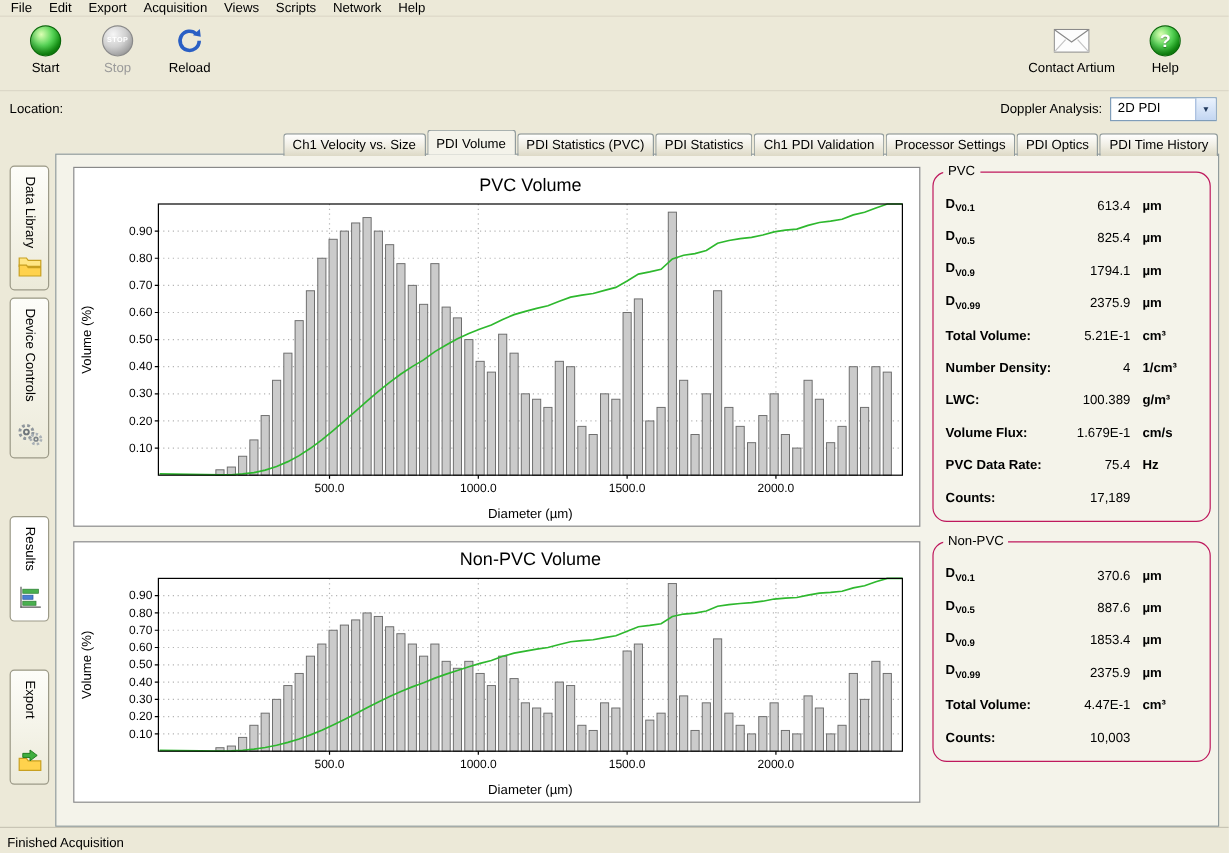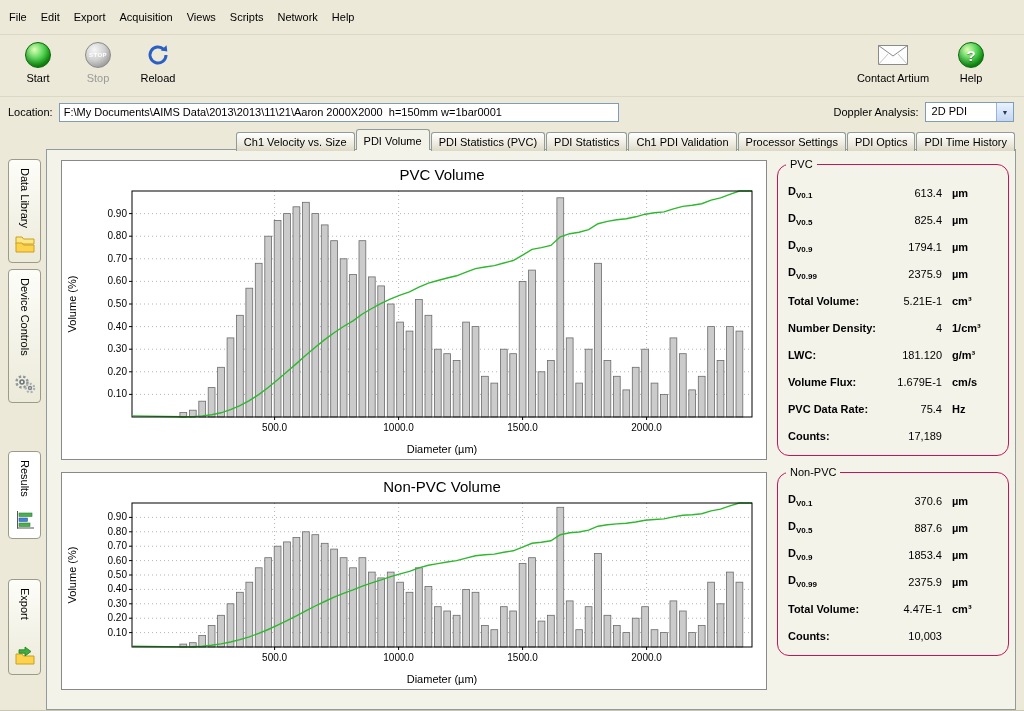--- a/index.html
+++ b/index.html
@@ -3,21 +3,21 @@
 <meta charset="utf-8">
 <style>
   * { box-sizing: border-box; }
   html,body { margin:0; padding:0; }
   body {
     width:1024px; height:711px; overflow:hidden;
     background:#ece9d8; color:#000;
     font-family:"Liberation Sans", sans-serif; font-size:11px;
   }
   
-  .menubar { height:35px; display:flex; align-items:center; padding-left:2px;
+  .menubar { height:14px; display:flex; align-items:center; padding-left:2px;
              border-bottom:1px solid #dcd8c8; }
   .menu-item { padding:2px 7px; cursor:default; }
   
   .toolbar { height:62px; display:flex; align-items:flex-start;
              padding:4px 12px 0 10px; border-bottom:1px solid #dcd8c8; }
   .tool-btn { width:56px; display:flex; flex-direction:column; align-items:center;
               gap:3px; margin-right:4px; padding-top:2px; }
   .tool-btn .glyph { height:28px; display:flex; align-items:center; justify-content:center; }
   .tool-btn .tlabel { font-size:11px; }
   .tool-btn.disabled .tlabel { color:#9a9a9a; }
@@ -132,21 +132,20 @@
           <span class="glyph">
             <div class="sphere sphere-green qmark">?</div>
           </span>
           <span class="tlabel">Help</span>
         </div>
       </div>
   </div>
 
   <div class="locationbar">
     <span>Location:</span>
-    <input class="location-input" type="text" value="F:\My Documents\AIMS Data\2013\2013\11\21\Aaron 2000X2000  h=150mm w=1bar0001" style="">
     <span class="loc-spacer"></span>
     <span>Doppler Analysis:</span>
     <div class="combo">
       <span class="val">2D PDI</span>
       <span class="arrow-btn">▼</span>
     </div>
   </div>
 
   <div class="main">
     <div class="side-strip">
@@ -440,21 +439,21 @@
                 <span class="val">5.21E-1</span>
                 <span class="unit">cm³</span>
               </div>
               <div class="stat-row">
                 <span class="lab">Number Density:</span>
                 <span class="val">4</span>
                 <span class="unit">1/cm³</span>
               </div>
               <div class="stat-row">
                 <span class="lab">LWC:</span>
-                <span class="val">181.120</span>
+                <span class="val">100.389</span>
                 <span class="unit">g/m³</span>
               </div>
               <div class="stat-row">
                 <span class="lab">Volume Flux:</span>
                 <span class="val">1.679E-1</span>
                 <span class="unit">cm/s</span>
               </div>
               <div class="stat-row">
                 <span class="lab">PVC Data Rate:</span>
                 <span class="val">75.4</span>

